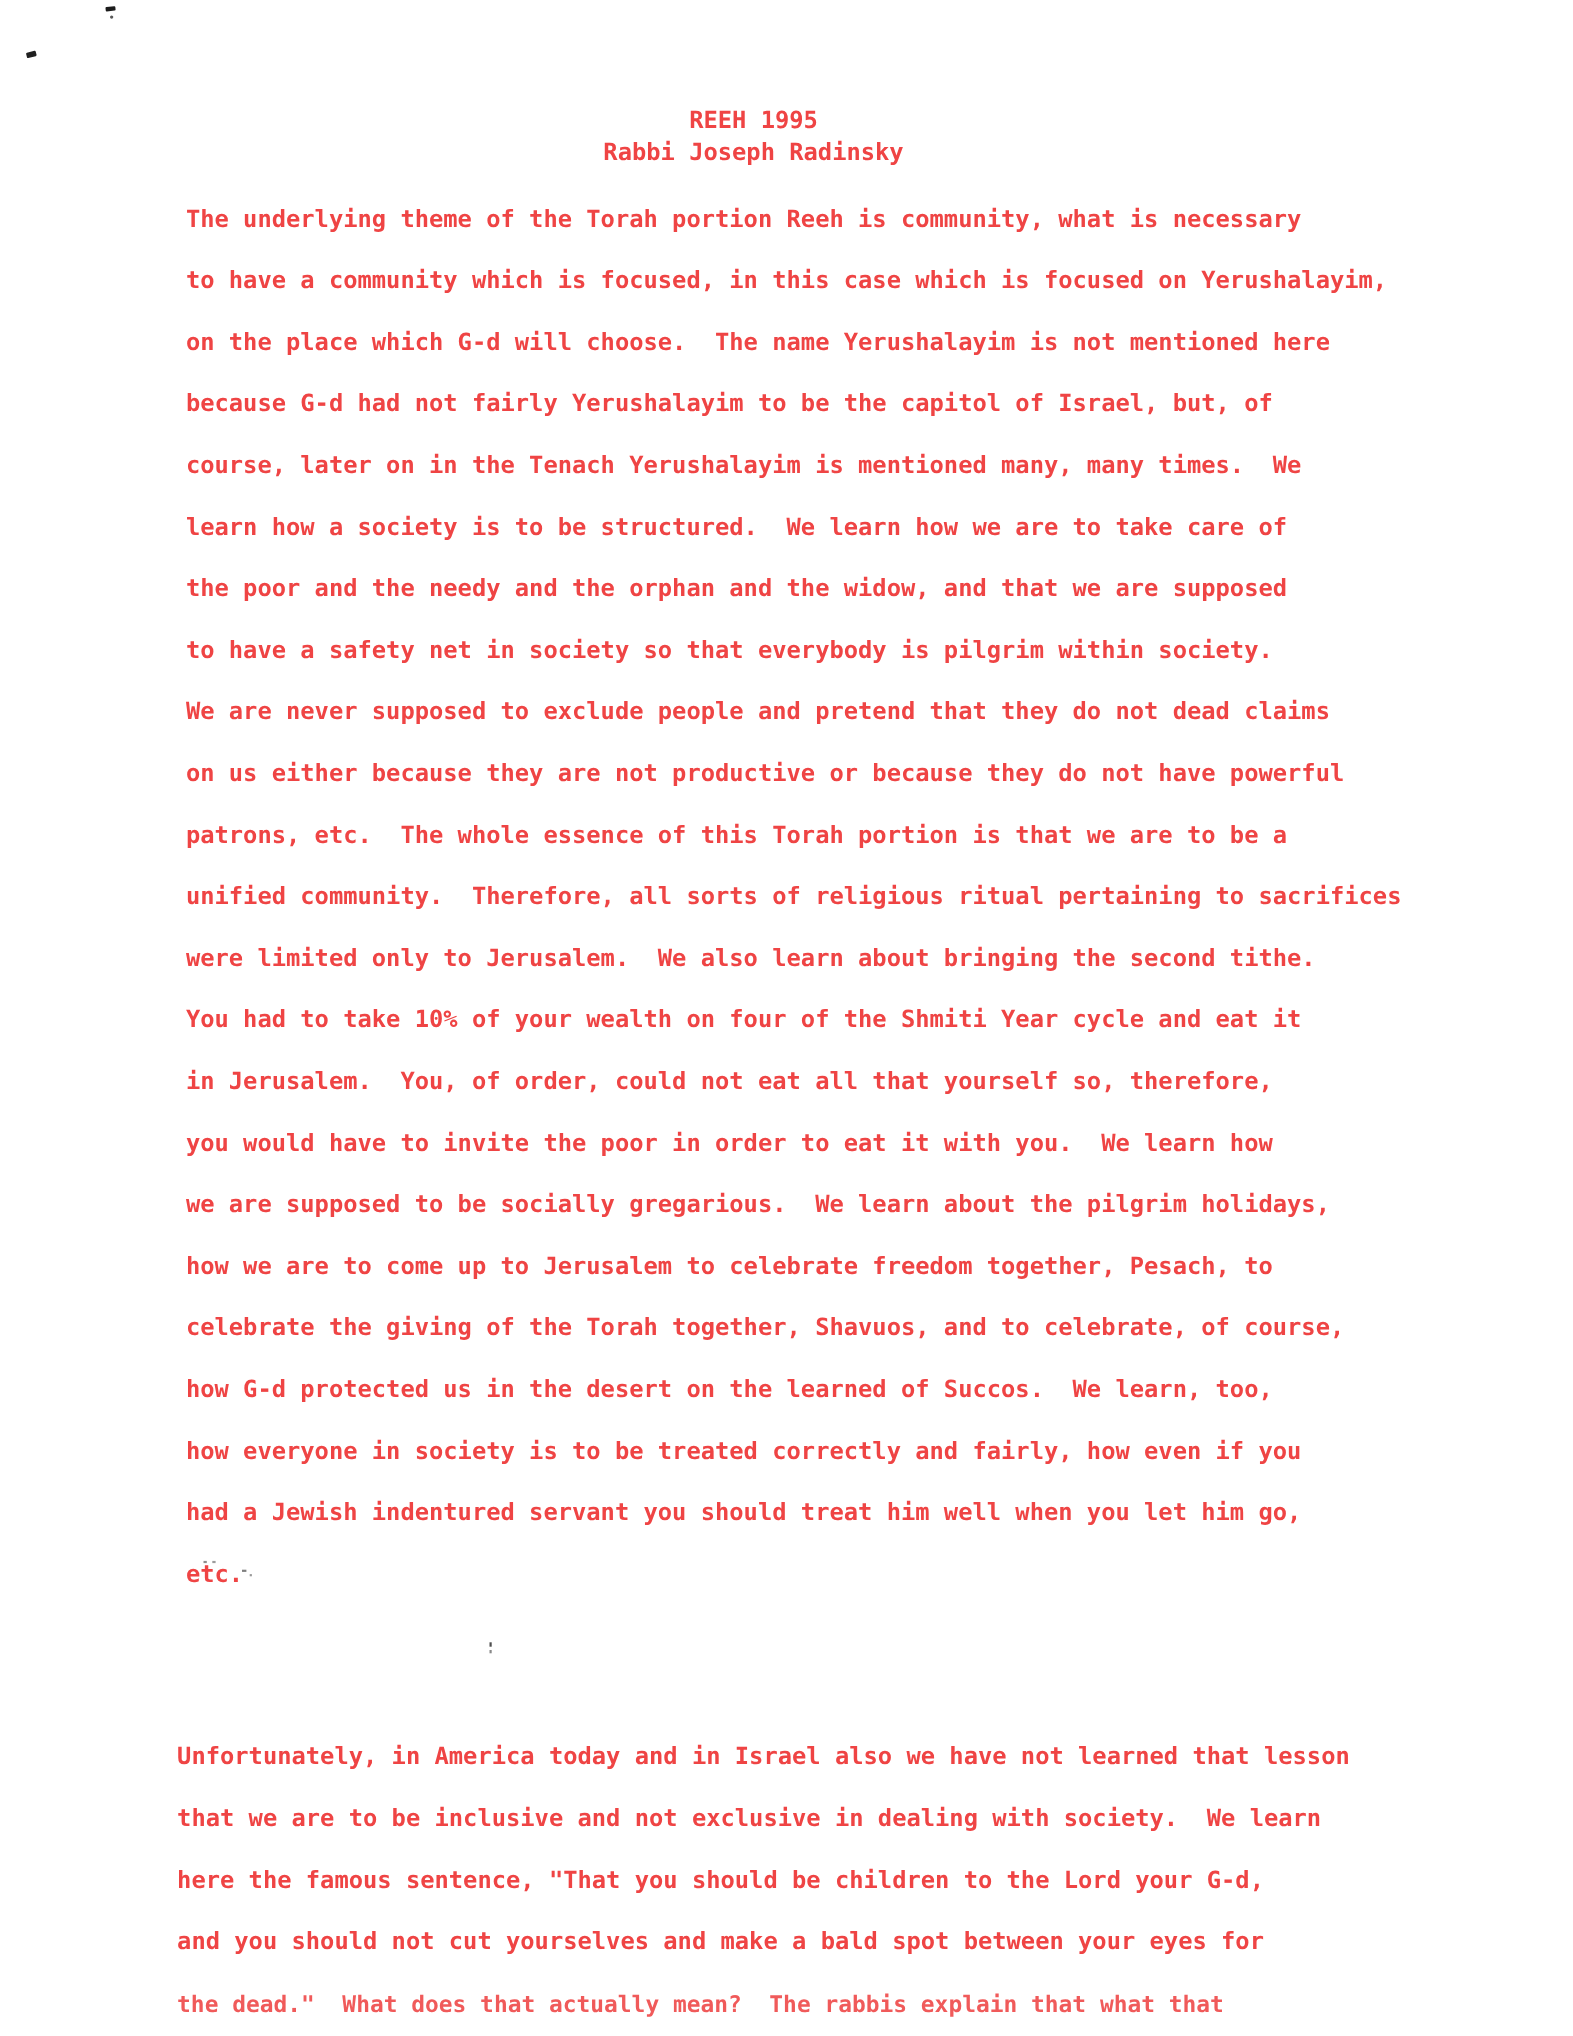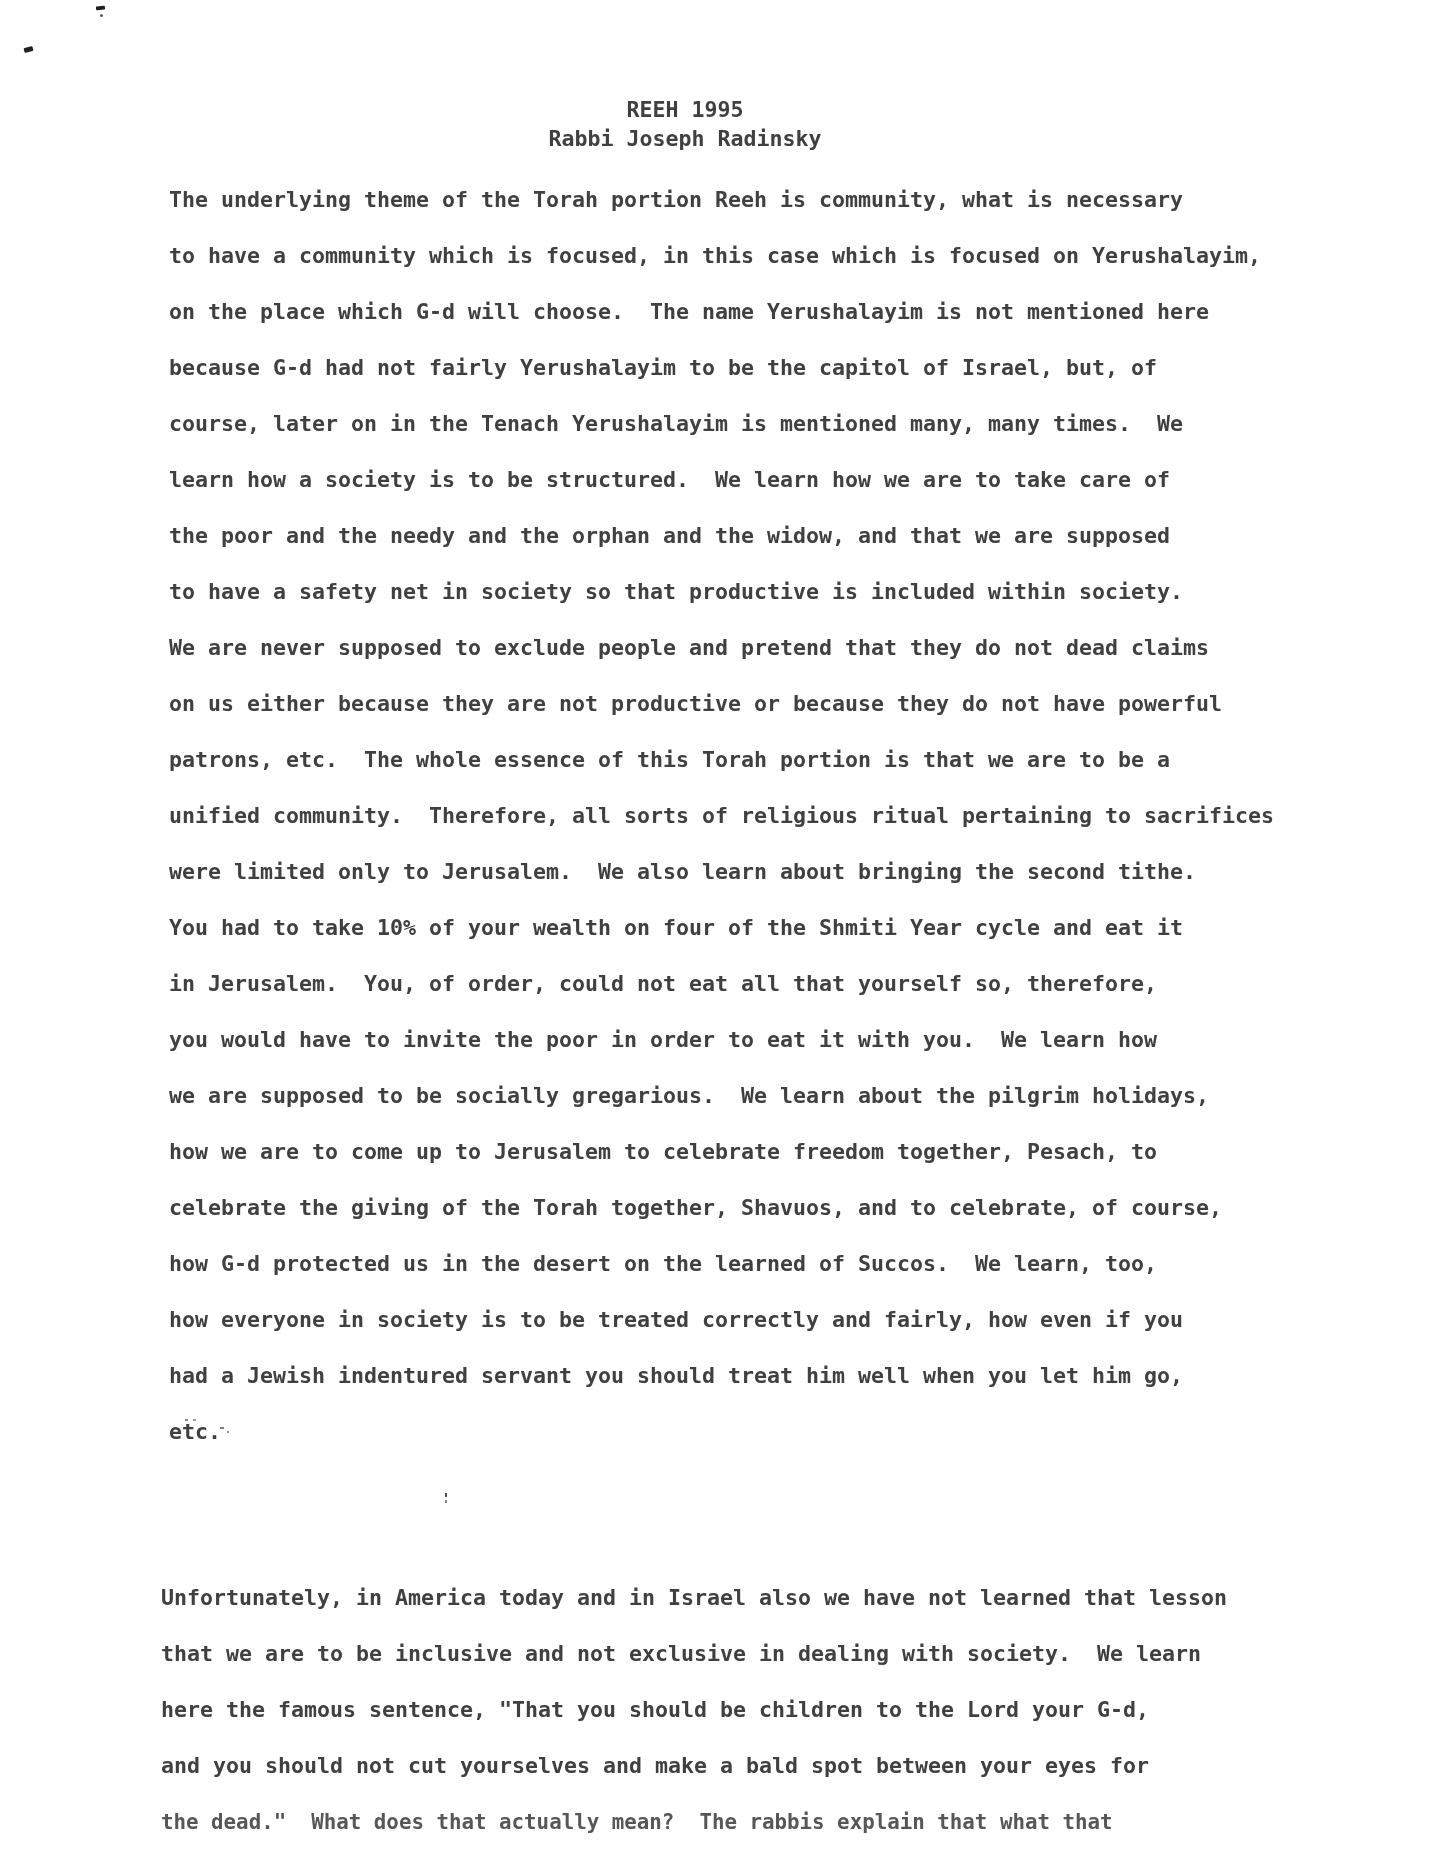--- a/index.html
+++ b/index.html
@@ -3,21 +3,21 @@
 <meta charset="utf-8">
 <style>
   html, body { margin: 0; padding: 0; background: #ffffff; }
   .page {
     position: relative;
     width: 1430px;
     height: 1851px;
     background: #ffffff;
     overflow: hidden;
     font-family: "DejaVu Sans Mono", "Liberation Mono", monospace;
-    color: #404040;
+    color: #ef4444;
   }
   .title-block {
     position: absolute;
     left: 125px;
     top: 95px;
     width: 1120px;
     text-align: center;
   }
   .title-line {
     font-size: 21.6px;
@@ -76,21 +76,21 @@
   </header>
 
   <div class="para para1">
     <div class="line">The underlying theme of the Torah portion Reeh is community, what is necessary</div>
     <div class="line">to have a community which is focused, in this case which is focused on Yerushalayim,</div>
     <div class="line">on the place which G-d will choose.  The name Yerushalayim is not mentioned here</div>
     <div class="line">because G-d had not fairly Yerushalayim to be the capitol of Israel, but, of</div>
     <div class="line">course, later on in the Tenach Yerushalayim is mentioned many, many times.  We</div>
     <div class="line">learn how a society is to be structured.  We learn how we are to take care of</div>
     <div class="line">the poor and the needy and the orphan and the widow, and that we are supposed</div>
-    <div class="line">to have a safety net in society so that productive is included within society.</div>
+    <div class="line">to have a safety net in society so that everybody is pilgrim within society.</div>
     <div class="line">We are never supposed to exclude people and pretend that they do not dead claims</div>
     <div class="line">on us either because they are not productive or because they do not have powerful</div>
     <div class="line">patrons, etc.  The whole essence of this Torah portion is that we are to be a</div>
     <div class="line">unified community.  Therefore, all sorts of religious ritual pertaining to sacrifices</div>
     <div class="line">were limited only to Jerusalem.  We also learn about bringing the second tithe.</div>
     <div class="line">You had to take 10% of your wealth on four of the Shmiti Year cycle and eat it</div>
     <div class="line">in Jerusalem.  You, of order, could not eat all that yourself so, therefore,</div>
     <div class="line">you would have to invite the poor in order to eat it with you.  We learn how</div>
     <div class="line">we are supposed to be socially gregarious.  We learn about the pilgrim holidays,</div>
     <div class="line">how we are to come up to Jerusalem to celebrate freedom together, Pesach, to</div>

